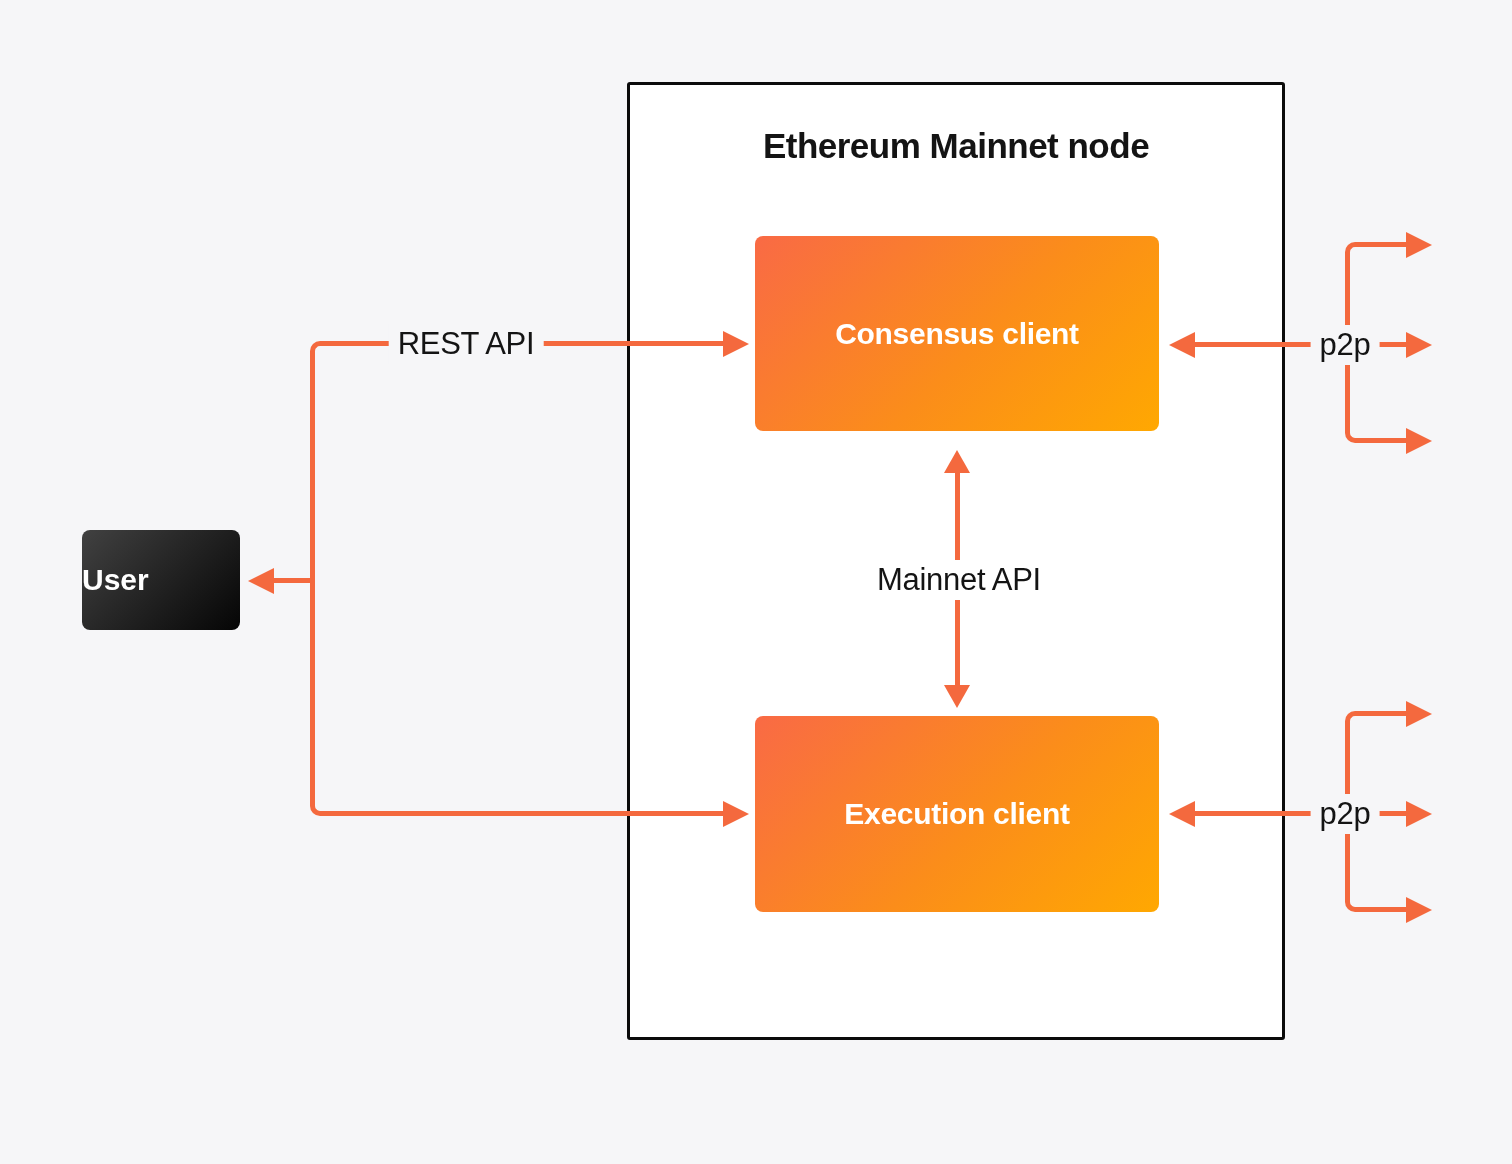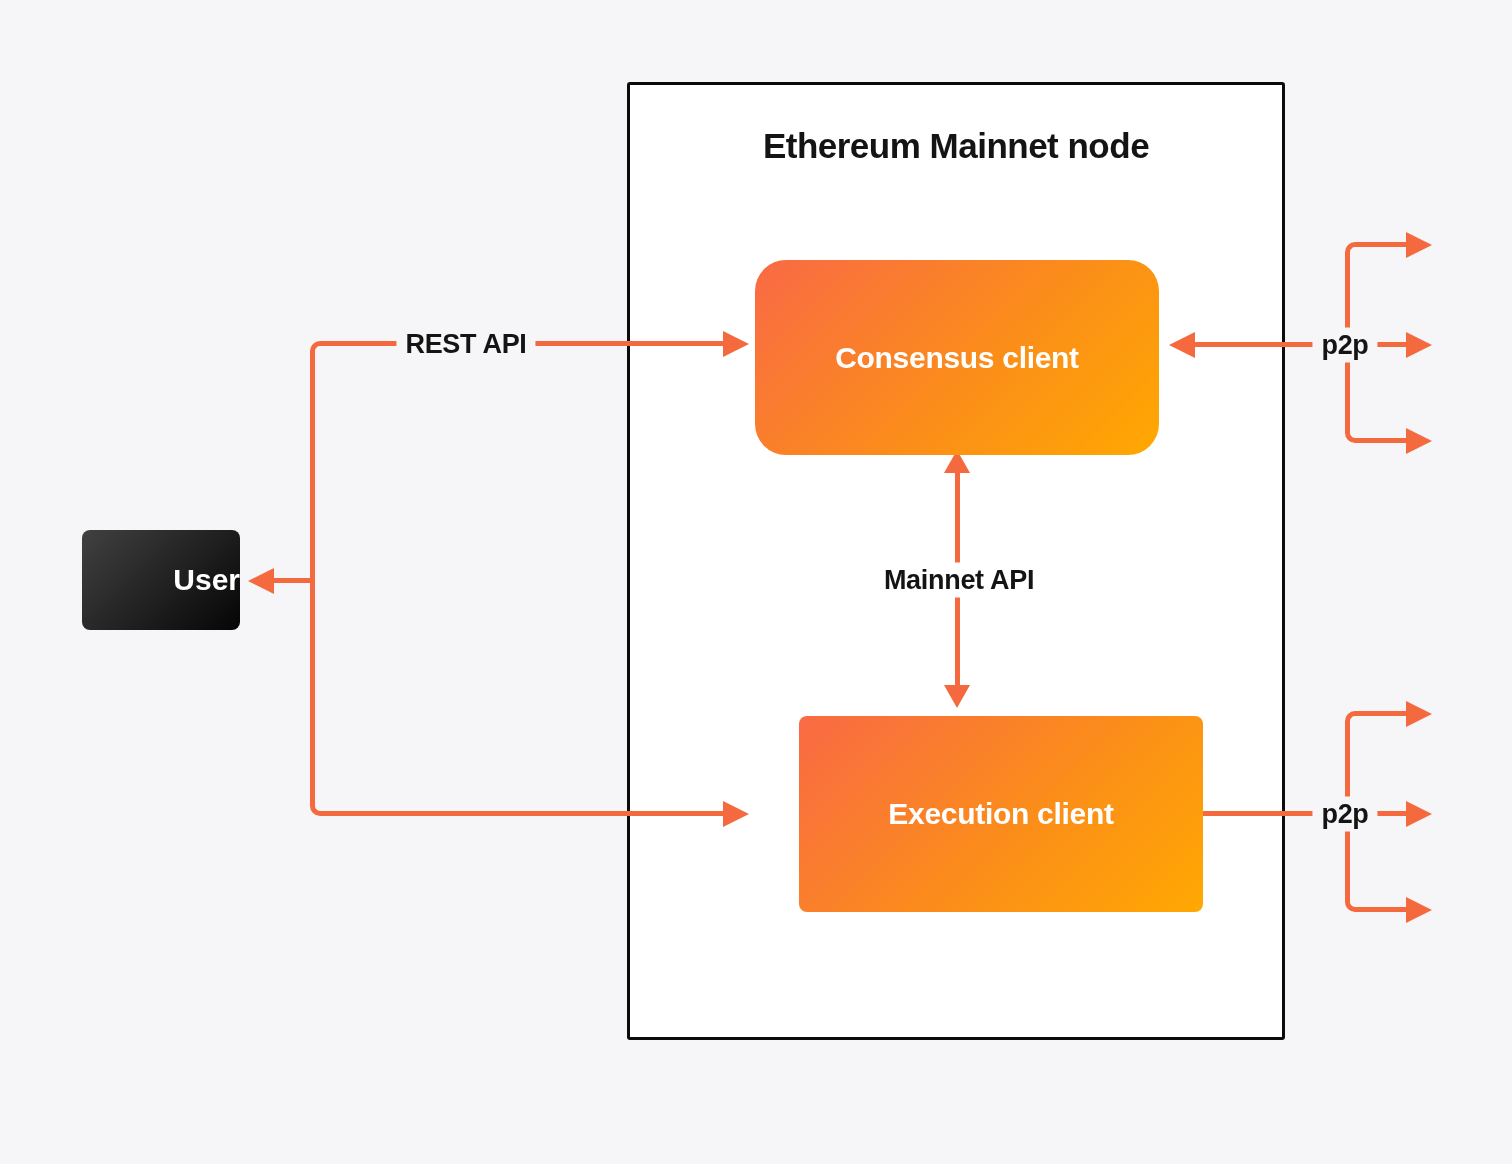--- a/index.html
+++ b/index.html
@@ -31,46 +31,46 @@
     font-size:35px;font-weight:700;color:var(--text-dark);z-index:2;
     letter-spacing:-0.5px;
   }
   .client-box{
     position:absolute;left:755px;width:404px;border-radius:8px;
     background:linear-gradient(135deg,var(--client-gradient-from) 0%,var(--client-gradient-mid) 55%,var(--client-gradient-to) 100%);
     display:flex;align-items:center;justify-content:center;
     color:var(--text-light);font-weight:700;font-size:30px;z-index:4;
     letter-spacing:-0.3px;
   }
-  .consensus{top:260px;height:195px;border-radius:31px;}
-  .execution{top:716px;height:196px;margin-left:44px;}
+  .consensus{top:236px;height:195px;}
+  .execution{top:716px;height:196px;}
   .user-box{
     position:absolute;left:82px;top:530px;width:158px;height:100px;border-radius:8px;
     background:linear-gradient(135deg,var(--user-gradient-from) 0%,var(--user-gradient-to) 100%);
-    display:flex;align-items:center;justify-content:flex-end;
+    display:flex;align-items:center;justify-content:flex-start;
     color:var(--text-light);font-weight:700;font-size:30px;z-index:4;
   }
   .h-line{position:absolute;height:5px;background:var(--arrow-color);z-index:3;}
   .v-line{position:absolute;width:5px;background:var(--arrow-color);z-index:3;}
   .bracket{
     position:absolute;box-sizing:border-box;z-index:3;
     border-left:5px solid var(--arrow-color);
     border-top:5px solid var(--arrow-color);
     border-bottom:5px solid var(--arrow-color);
     border-radius:10px 0 0 10px;
     background:transparent;
   }
   .tri{position:absolute;width:0;height:0;z-index:3;}
   .tri-right{border-top:13px solid transparent;border-bottom:13px solid transparent;border-left:26px solid var(--arrow-color);}
   .tri-left{border-top:13px solid transparent;border-bottom:13px solid transparent;border-right:26px solid var(--arrow-color);}
   .tri-up{border-left:13px solid transparent;border-right:13px solid transparent;border-bottom:23px solid var(--arrow-color);}
   .tri-down{border-left:13px solid transparent;border-right:13px solid transparent;border-top:23px solid var(--arrow-color);}
   .edge-label{
     position:absolute;transform:translate(-50%,-50%);
-    font-weight:700;font-size:27px;color:var(--text-dark);
+    font-weight:400;font-size:31px;color:var(--text-dark);
     background:var(--background);padding:2px 9px;white-space:nowrap;z-index:6;
     letter-spacing:-0.3px;
   }
   .edge-label.on-white{background:var(--node-fill);}
 </style>
 </head>
 <body>
 
 <div class="canvas">
 

